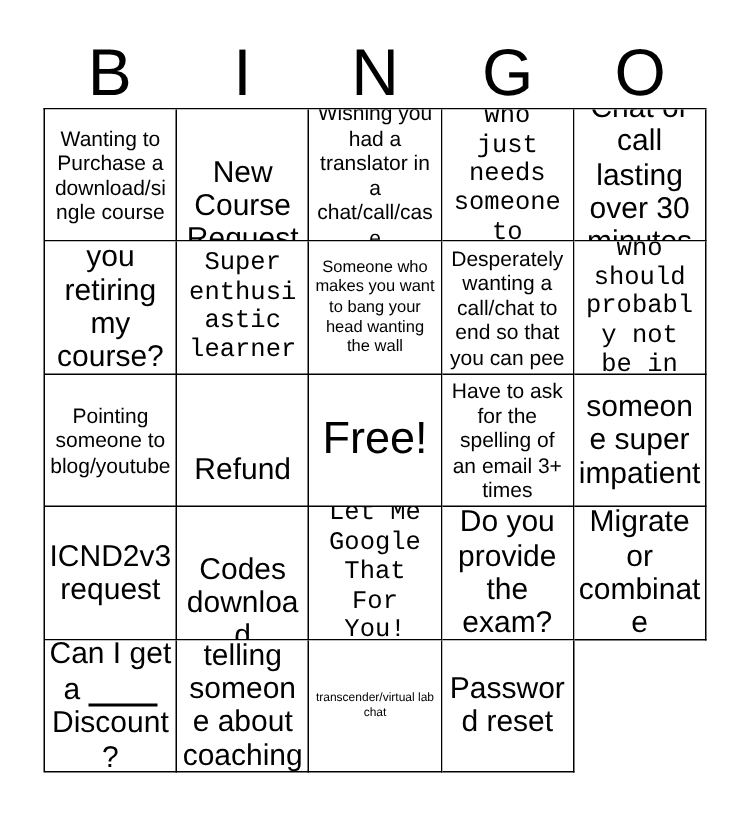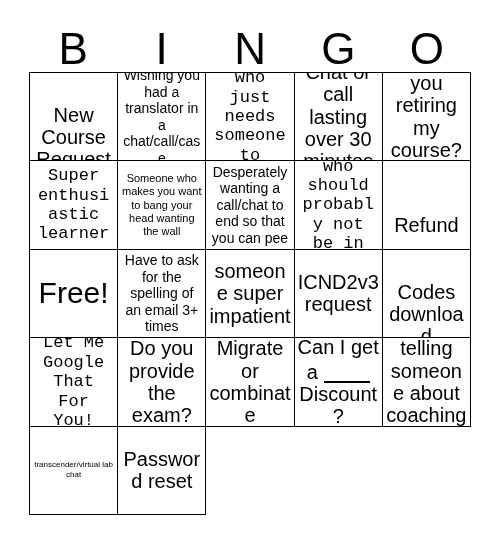--- a/index.html
+++ b/index.html
@@ -105,20 +105,23 @@
 
   <div class="bingo-header">
     <div class="hdr-cell">B</div>
     <div class="hdr-cell">I</div>
     <div class="hdr-cell">N</div>
     <div class="hdr-cell">G</div>
     <div class="hdr-cell">O</div>
   </div>
 
   <div class="bingo-grid" id="bingo-grid">
+      <div class="bingo-cell fs-sm">
+        <span class="cell-text">Wanting to Purchase a download/single course</span>
+      </div>
       <div class="bingo-cell fs-xl">
         <span class="cell-text">New Course Request</span>
       </div>
       <div class="bingo-cell fs-sm">
         <span class="cell-text">Wishing you had a translator in a chat/call/case</span>
       </div>
       <div class="bingo-cell fs-md">
         <span class="cell-text">someone who just needs someone to listen</span>
       </div>
       <div class="bingo-cell fs-lg">
@@ -131,20 +134,23 @@
         <span class="cell-text">Super enthusiastic learner</span>
       </div>
       <div class="bingo-cell fs-xs">
         <span class="cell-text">Someone who makes you want to bang your head wanting the wall</span>
       </div>
       <div class="bingo-cell fs-sm">
         <span class="cell-text">Desperately wanting a call/chat to end so that you can pee</span>
       </div>
       <div class="bingo-cell fs-md">
         <span class="cell-text">Someone who should probably not be in IT</span>
+      </div>
+      <div class="bingo-cell fs-sm">
+        <span class="cell-text">Pointing someone to blog/youtube</span>
       </div>
       <div class="bingo-cell fs-xl">
         <span class="cell-text">Refund</span>
       </div>
       <div class="bingo-cell fs-xxl">
         <span class="cell-text">Free!</span>
       </div>
       <div class="bingo-cell fs-sm">
         <span class="cell-text">Have to ask for the spelling of an email 3+ times</span>
       </div>

